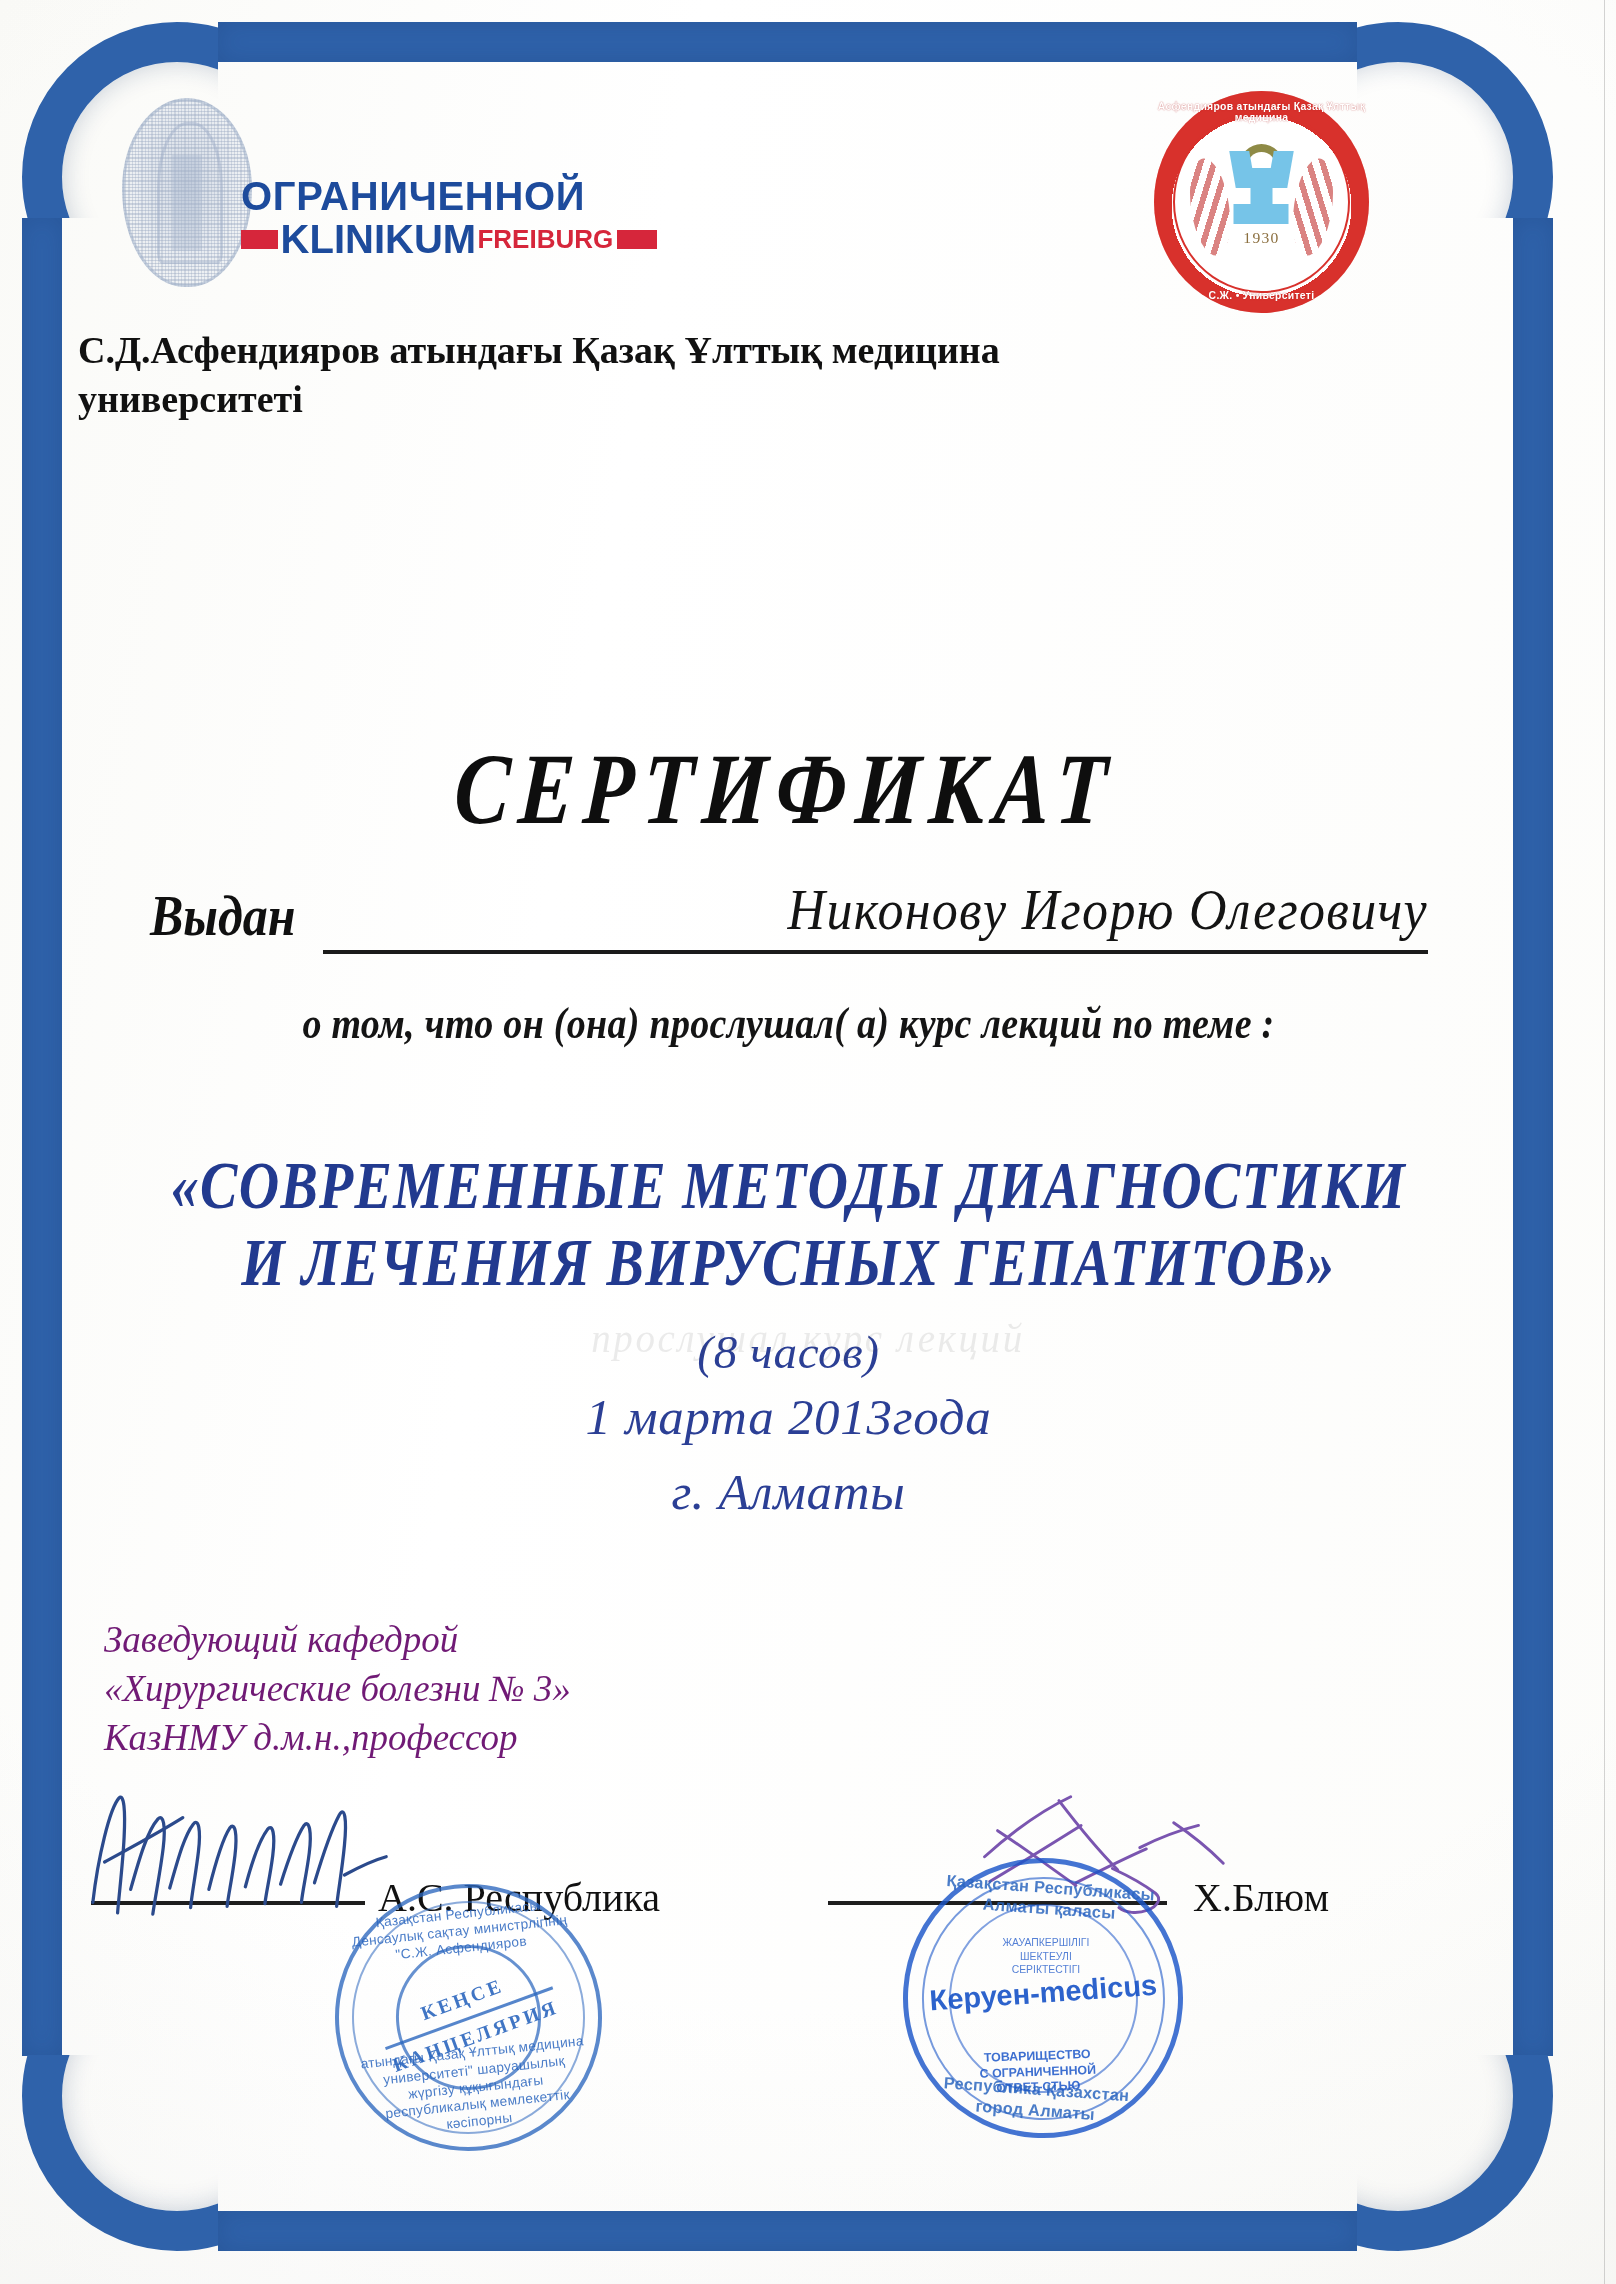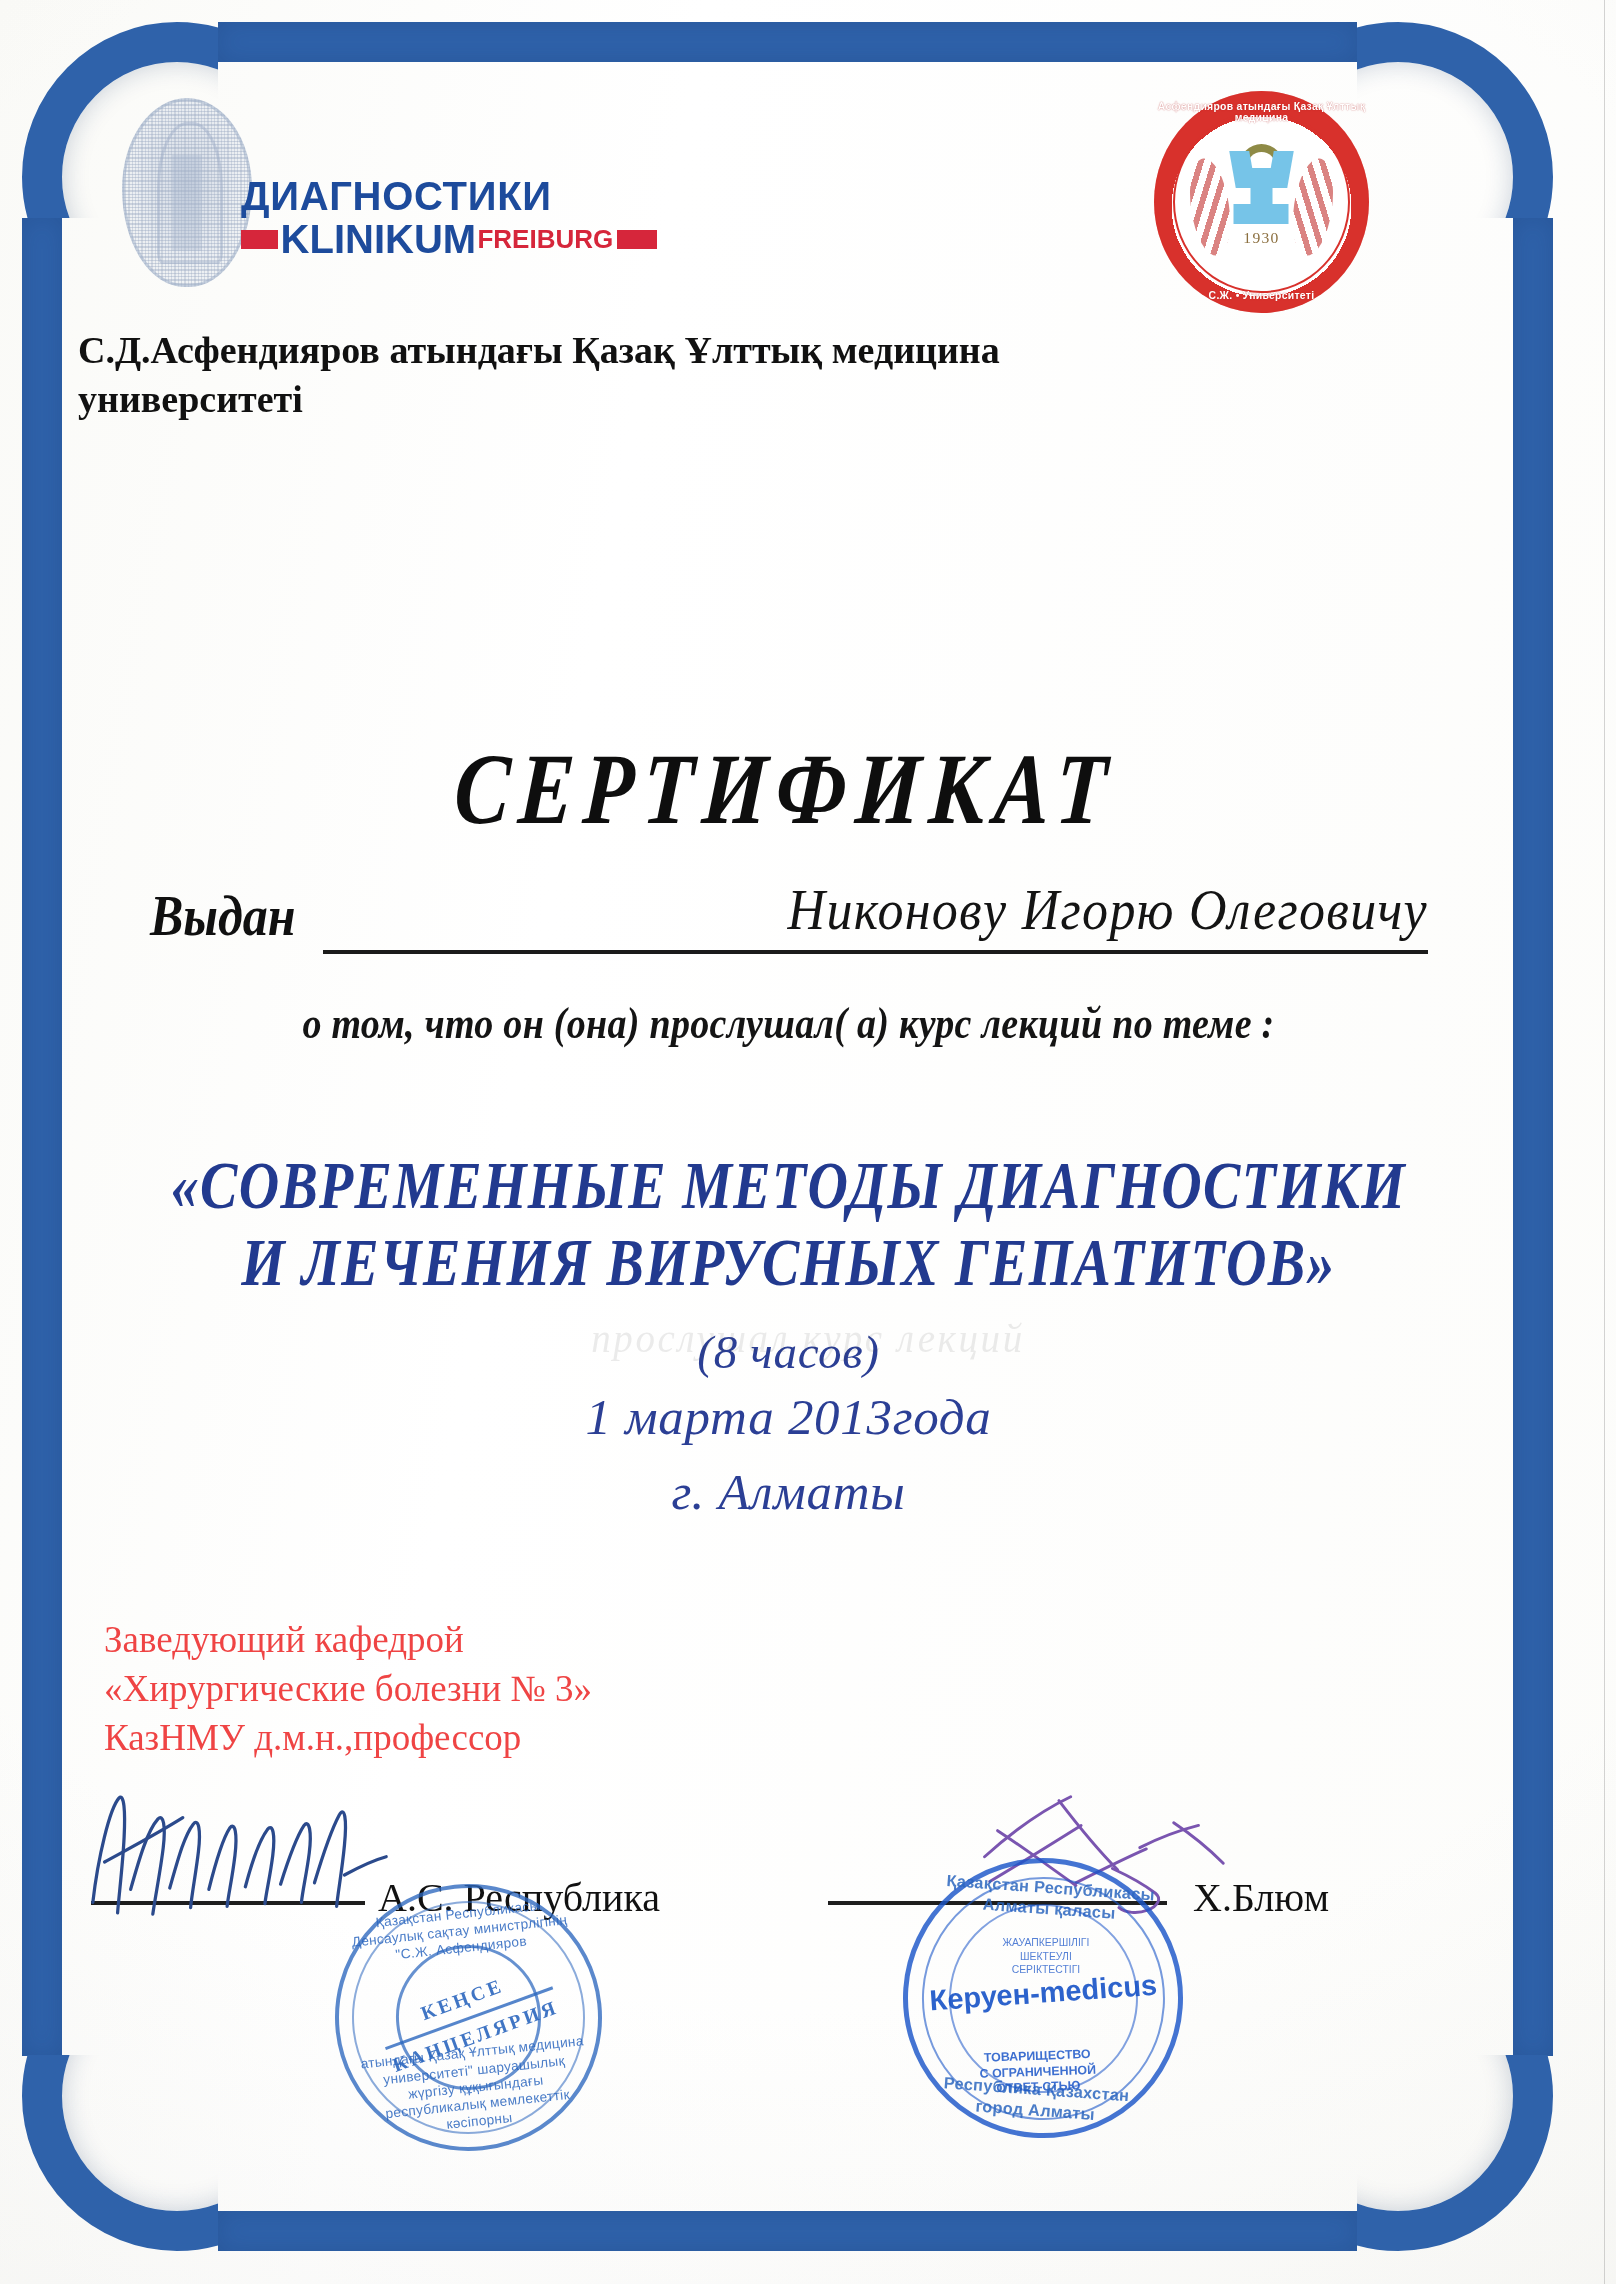--- a/index.html
+++ b/index.html
@@ -445,21 +445,22 @@
     left: 0;
     top: 1538px;
     width: 1421px;
     height: 209px;
   }
   .sig-block {
     position: absolute;
     font-family: "Liberation Serif", serif;
     font-size: 37px;
     line-height: 1.32;
-    color: #ef4444;
+    color: #701a75;
+    font-style: italic;
   }
   .sig-block.left  { left: 26px;  width: 652px; }
   .sig-block.right { left: 769px; width: 587px; }
   .sig-block div { white-space: nowrap; }
 
   
   .sig-lines {
     position: absolute;
     left: 0;
     top: 1753px;
@@ -642,21 +643,21 @@
   <div class="content">
 
     <div class="logo-row">
 
       <div class="uk-logo">
         <div class="uk-seal">
           <div class="uk-seal-inner"></div>
           <div class="uk-seal-inner2"></div>
         </div>
         <div class="uk-wordmark">
-          <div class="uk-line1">ДИАГНОСТИКИ</div>
+          <div class="uk-line1">ОГРАНИЧЕННОЙ</div>
           <div class="uk-line2">
             <span class="uk-bar"></span>
             <span class="uk-klinikum">KLINIKUM</span>
             <span class="uk-freiburg">FREIBURG</span>
             <span class="uk-bar right"></span>
           </div>
         </div>
       </div>
 
       <div class="kaznmu-logo">

